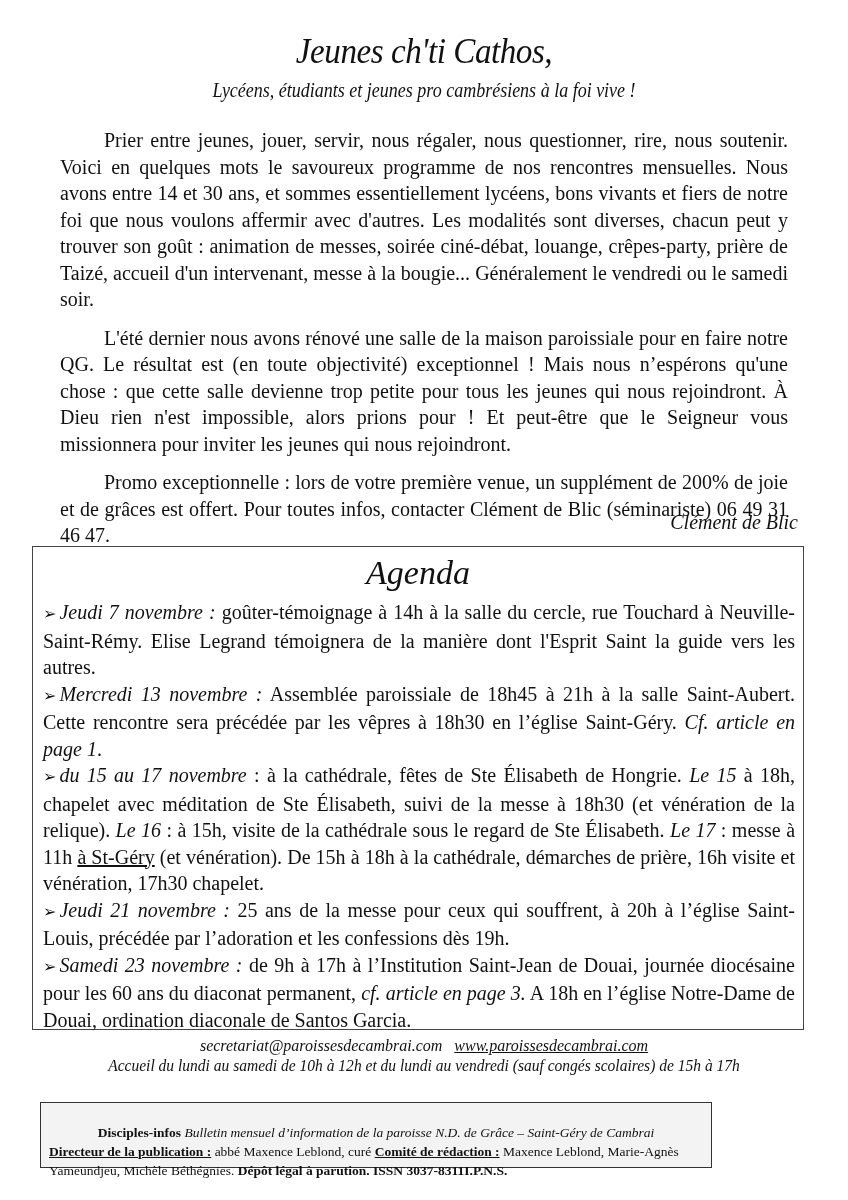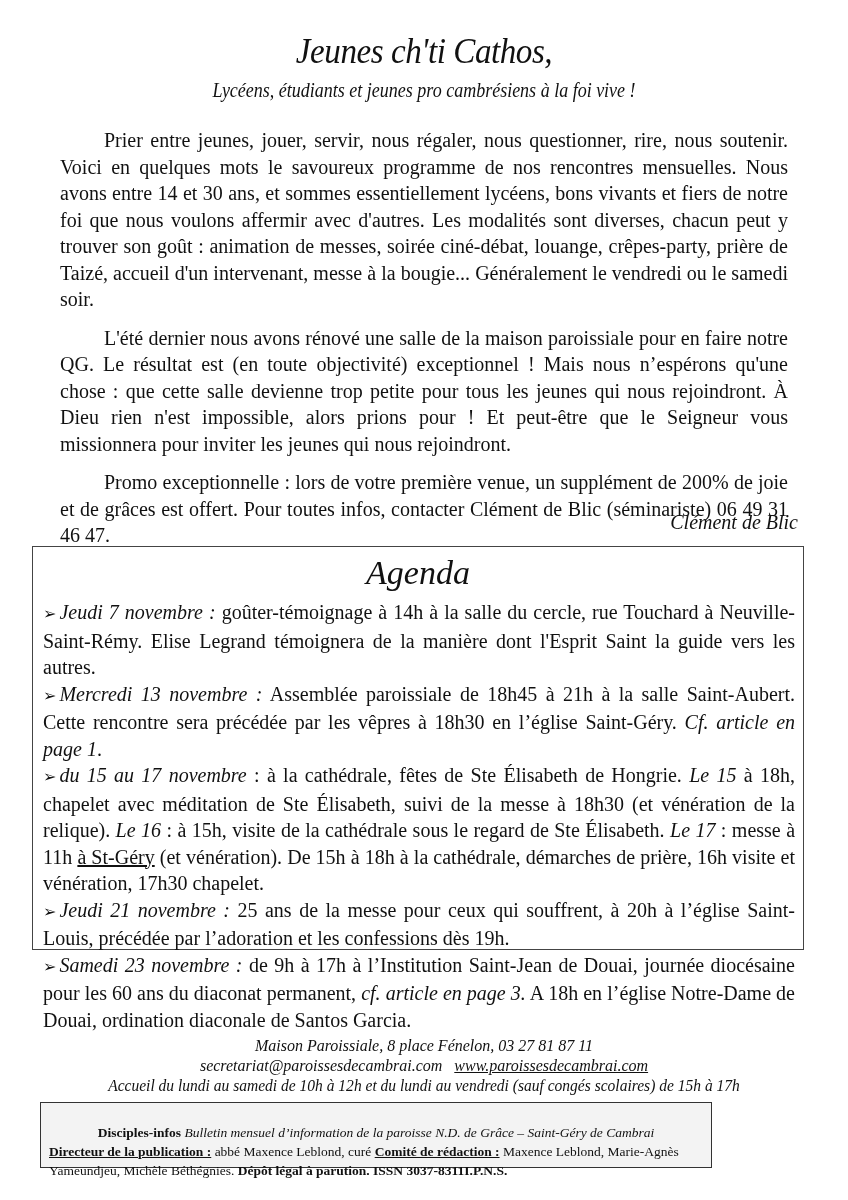--- a/index.html
+++ b/index.html
@@ -25,21 +25,21 @@
     position: absolute; left: 48px; top: 115px; width: 752px;
     font-size: 20px; line-height: 26.5px; text-align: justify;
   }
   .article p { margin: 12px; text-indent: 44px; }
   .signature {
     position: absolute; right: 50px; top: 510px;
     font-style: italic; font-size: 20px; line-height: 24px;
   }
 
   .agenda-box {
-    position: absolute; left: 32px; top: 546px; width: 772px; height: 404px;
+    position: absolute; left: 32px; top: 546px; width: 772px; height: 484px;
     border: 1.5px solid #444; box-sizing: border-box;
   }
   .agenda-title {
     position: absolute; left: 0; top: 6px; width: 100%; text-align: center;
     font-style: italic; font-size: 34px; line-height: 40px;
   }
   .agenda-list {
     position: absolute; left: 10px; top: 52px; width: 752px;
     font-size: 20px; line-height: 26.5px; text-align: justify;
   }
@@ -102,21 +102,20 @@
       </p>
 
       <p class="agenda-item">
         <span class="arrow">➢</span><span class="it">Samedi 23 novembre :</span><span> de 9h à 17h à l’Institution Saint-Jean de Douai, journée diocésaine pour les 60 ans du diaconat permanent, </span><span class="it">cf. article en page 3.</span><span> A 18h en l’église Notre-Dame de Douai, ordination diaconale de Santos Garcia.</span>
       </p>
 
     </div>
   </div>
 
   <div class="contact">
-    <div>Maison Paroissiale, 8 place Fénelon, 03 27 81 87 11</div>
     <div>
       <span>secretariat@paroissesdecambrai.com</span>
       <span>&nbsp;</span>
       <span class="ul">www.paroissesdecambrai.com</span>
     </div>
     <div class="line3">Accueil du lundi au samedi de 10h à 12h et du lundi au vendredi (sauf congés scolaires) de 15h à 17h</div>
   </div>
 
   <div class="footer-box">
     <div class="row center">

